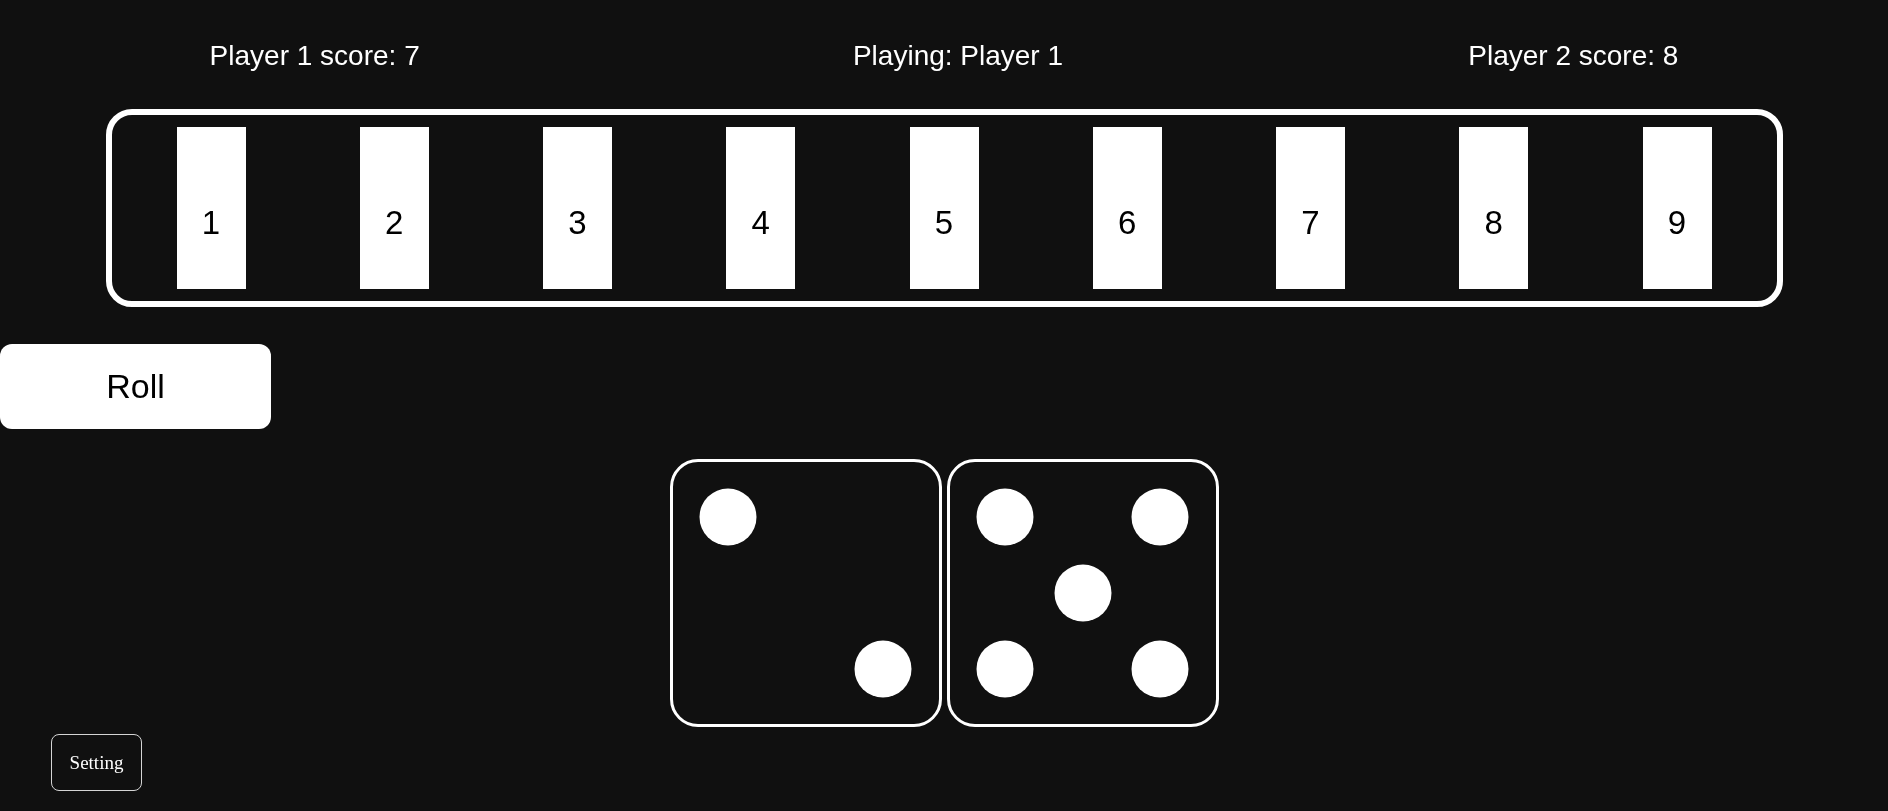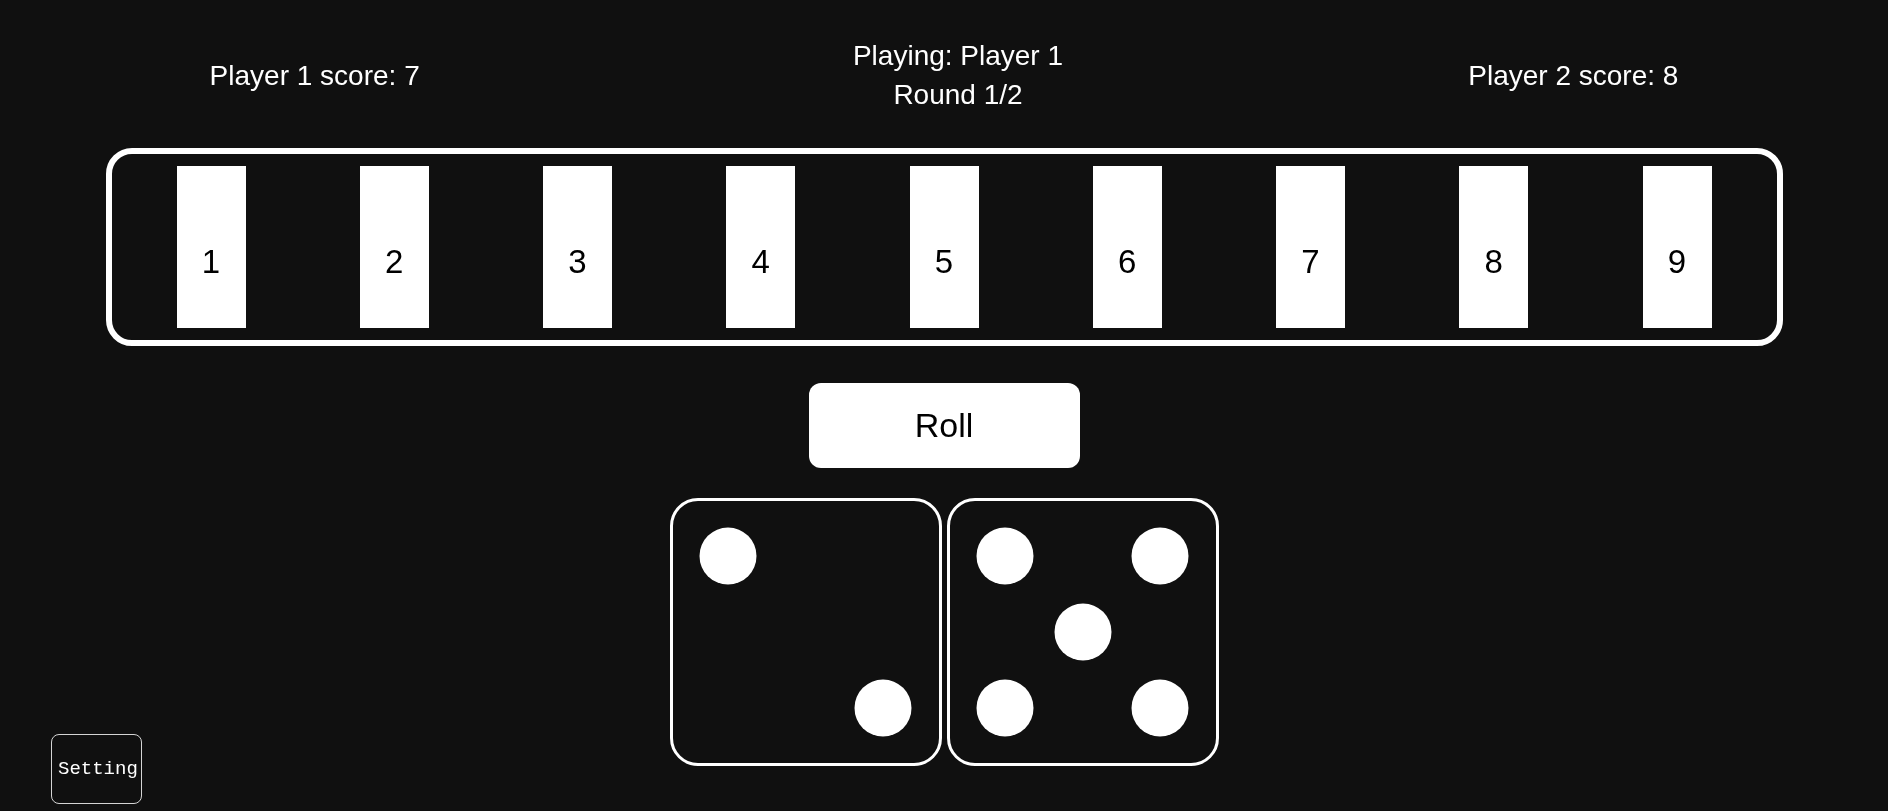--- a/index.html
+++ b/index.html
@@ -15,21 +15,21 @@
 
   
   .scoreboard {
     display: flex;
     align-items: center;
     padding-top: 36px;
     font-size: 28px;
     line-height: 39px;
   }
   .score-col { flex: 1; text-align: center; }
-  .turn-block { display: inline-block; text-align: center; margin-left: 28px; }
+  .turn-block { display: inline-block; text-align: left; margin-left: 28px; }
 
   
   .rack {
     box-sizing: border-box;
     width: 1677px;
     height: 198px;
     margin: 34px auto 0;
     border: 6px solid var(--border, #ffffff);
     border-radius: 26px;
     display: flex;
@@ -50,21 +50,21 @@
     font-size: 33px;
     line-height: 1;
     text-align: center;
     padding: 28px 0 0 0;
     cursor: pointer;
   }
 
   
   .actions {
     display: flex;
-    justify-content: center;
+    justify-content: flex-start;
     gap: 26px;
     margin-top: 37px;
   }
   .action-btn {
     box-sizing: border-box;
     width: 271px;
     height: 85px;
     background: var(--button-fill, #ffffff);
     color: var(--button-text, #000000);
     border: none;
@@ -99,39 +99,38 @@
     transform: translate(-50%, -50%);
   }
 
   
   .setting-btn {
     box-sizing: border-box;
     position: absolute;
     left: 51px;
     top: 734px;
     width: 91px;
-    height: 70px;
+    height: 57px;
     background: transparent;
     color: var(--text, #ffffff);
     border: 1.5px solid #d4d4d4;
     border-radius: 8px;
-    font-family: Liberation Mono, monospace;
+    font-family: Liberation Serif, serif;
     font-size: 19px;
     cursor: pointer;
   }
 </style>
 </head>
 <body>
 
 <header class="scoreboard">
   <div class="score-col">Player 1 score: 7</div>
   <div class="score-col">
     <div class="turn-block">
       <div>Playing: Player 1</div>
-      <div>Round 1/2</div>
     </div>
   </div>
   <div class="score-col">Player 2 score: 8</div>
 </header>
 
 <section class="rack">
     <button class="tile">1</button>
     <button class="tile">2</button>
     <button class="tile">3</button>
     <button class="tile">4</button>

